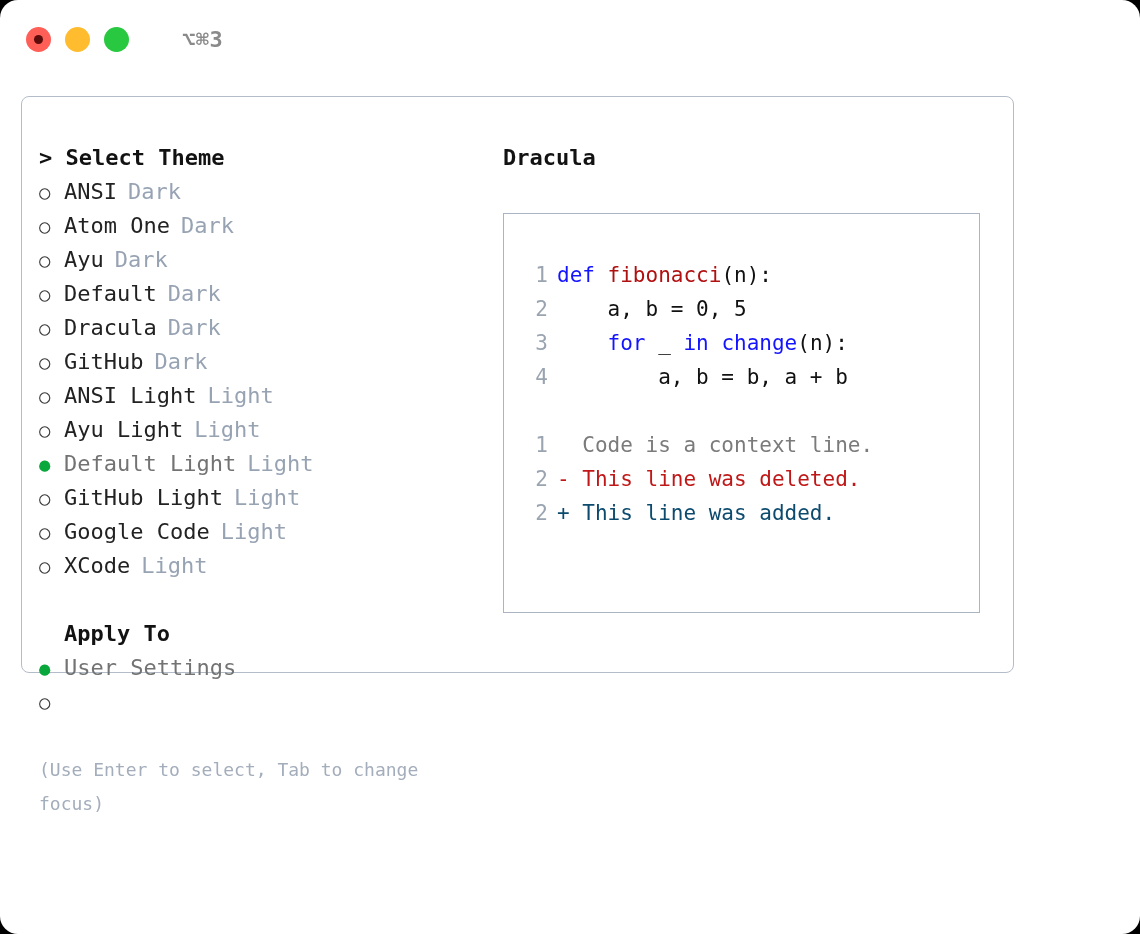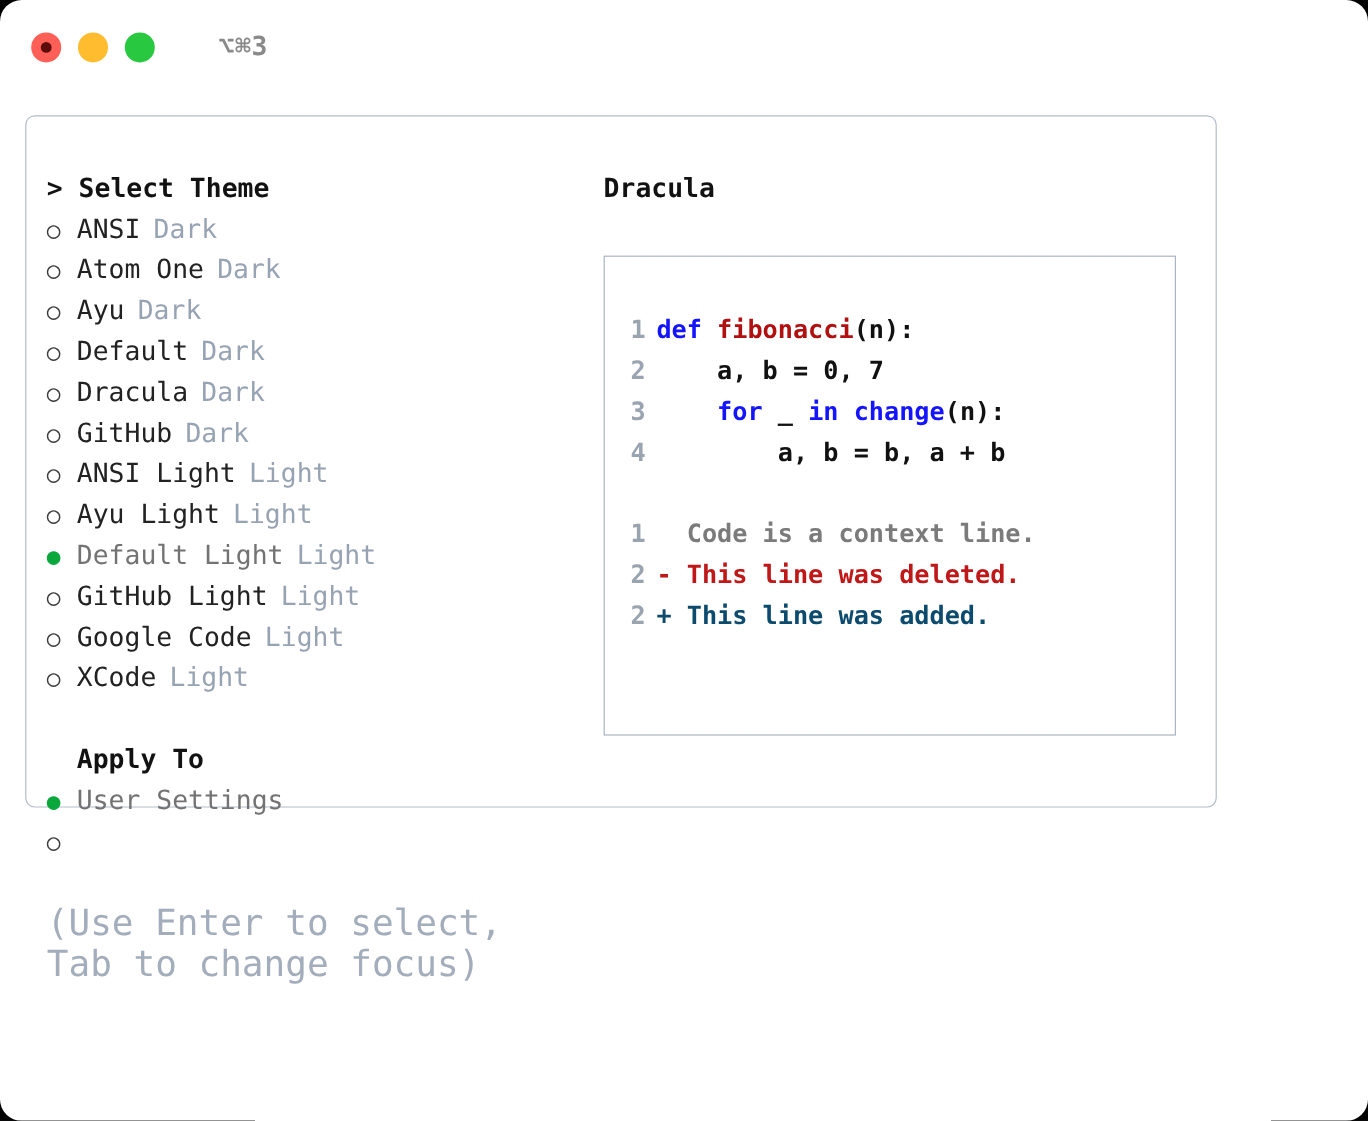--- a/index.html
+++ b/index.html
@@ -121,42 +121,41 @@
     line-height: 34px;
     font-size: 22px;
     font-weight: bold;
     color: #121212;
     white-space: pre;
   }
   .spacer { height: 34px; }
 
   .hint {
     margin-top: 34px;
-    font-size: 30px;
+    font-size: 18px;
     line-height: 34px;
     color: #a3adbb;
     width: 400px;
   }
 
   
   .preview-title {
     font-size: 22px;
     font-weight: bold;
     color: #121212;
     line-height: 34px;
   }
   .preview-box {
     margin-top: 38px;
     width: 477px;
     height: 400px;
     border: 1.6px solid #aab4c2;
     box-sizing: border-box;
     background: #fff;
-    padding: 44px 0 0 8px;
-    font-weight: bold;
+    padding: 44px 0 0 18px;
   }
   .code-line {
     font-size: 21px;
     line-height: 34px;
     white-space: pre;
   }
   .lineno {
     display: inline-block;
     width: 26px;
     text-align: right;
@@ -219,21 +218,21 @@
           </div>
 
         <div class="hint">(Use Enter to select, Tab to change focus)</div>
       </div>
 
       <div class="col-right">
         <div class="preview-title">Dracula</div>
         <div class="preview-box">
           <div id="code-block">
               <div class="code-line"><span class="lineno">1</span><span class="kw">def </span><span class="fn">fibonacci</span><span class="plain">(n):</span></div>
-              <div class="code-line"><span class="lineno">2</span><span class="plain">    a, b = 0, 7</span></div>
+              <div class="code-line"><span class="lineno">2</span><span class="plain">    a, b = 0, 5</span></div>
               <div class="code-line"><span class="lineno">3</span><span class="plain">    </span><span class="kw">for</span><span class="plain"> _ </span><span class="kw">in</span><span class="plain"> </span><span class="kw">change</span><span class="plain">(n):</span></div>
               <div class="code-line"><span class="lineno">4</span><span class="plain">        a, b = b, a + b</span></div>
             </div>
           <div class="blank-line"></div>
           <div id="diff-block">
               <div class="code-line"><span class="lineno">1</span><span class="ctx">  Code is a context line.</span></div>
               <div class="code-line"><span class="lineno">2</span><span class="del">- This line was deleted.</span></div>
               <div class="code-line"><span class="lineno">2</span><span class="add">+ This line was added.</span></div>
             </div>
         </div>

